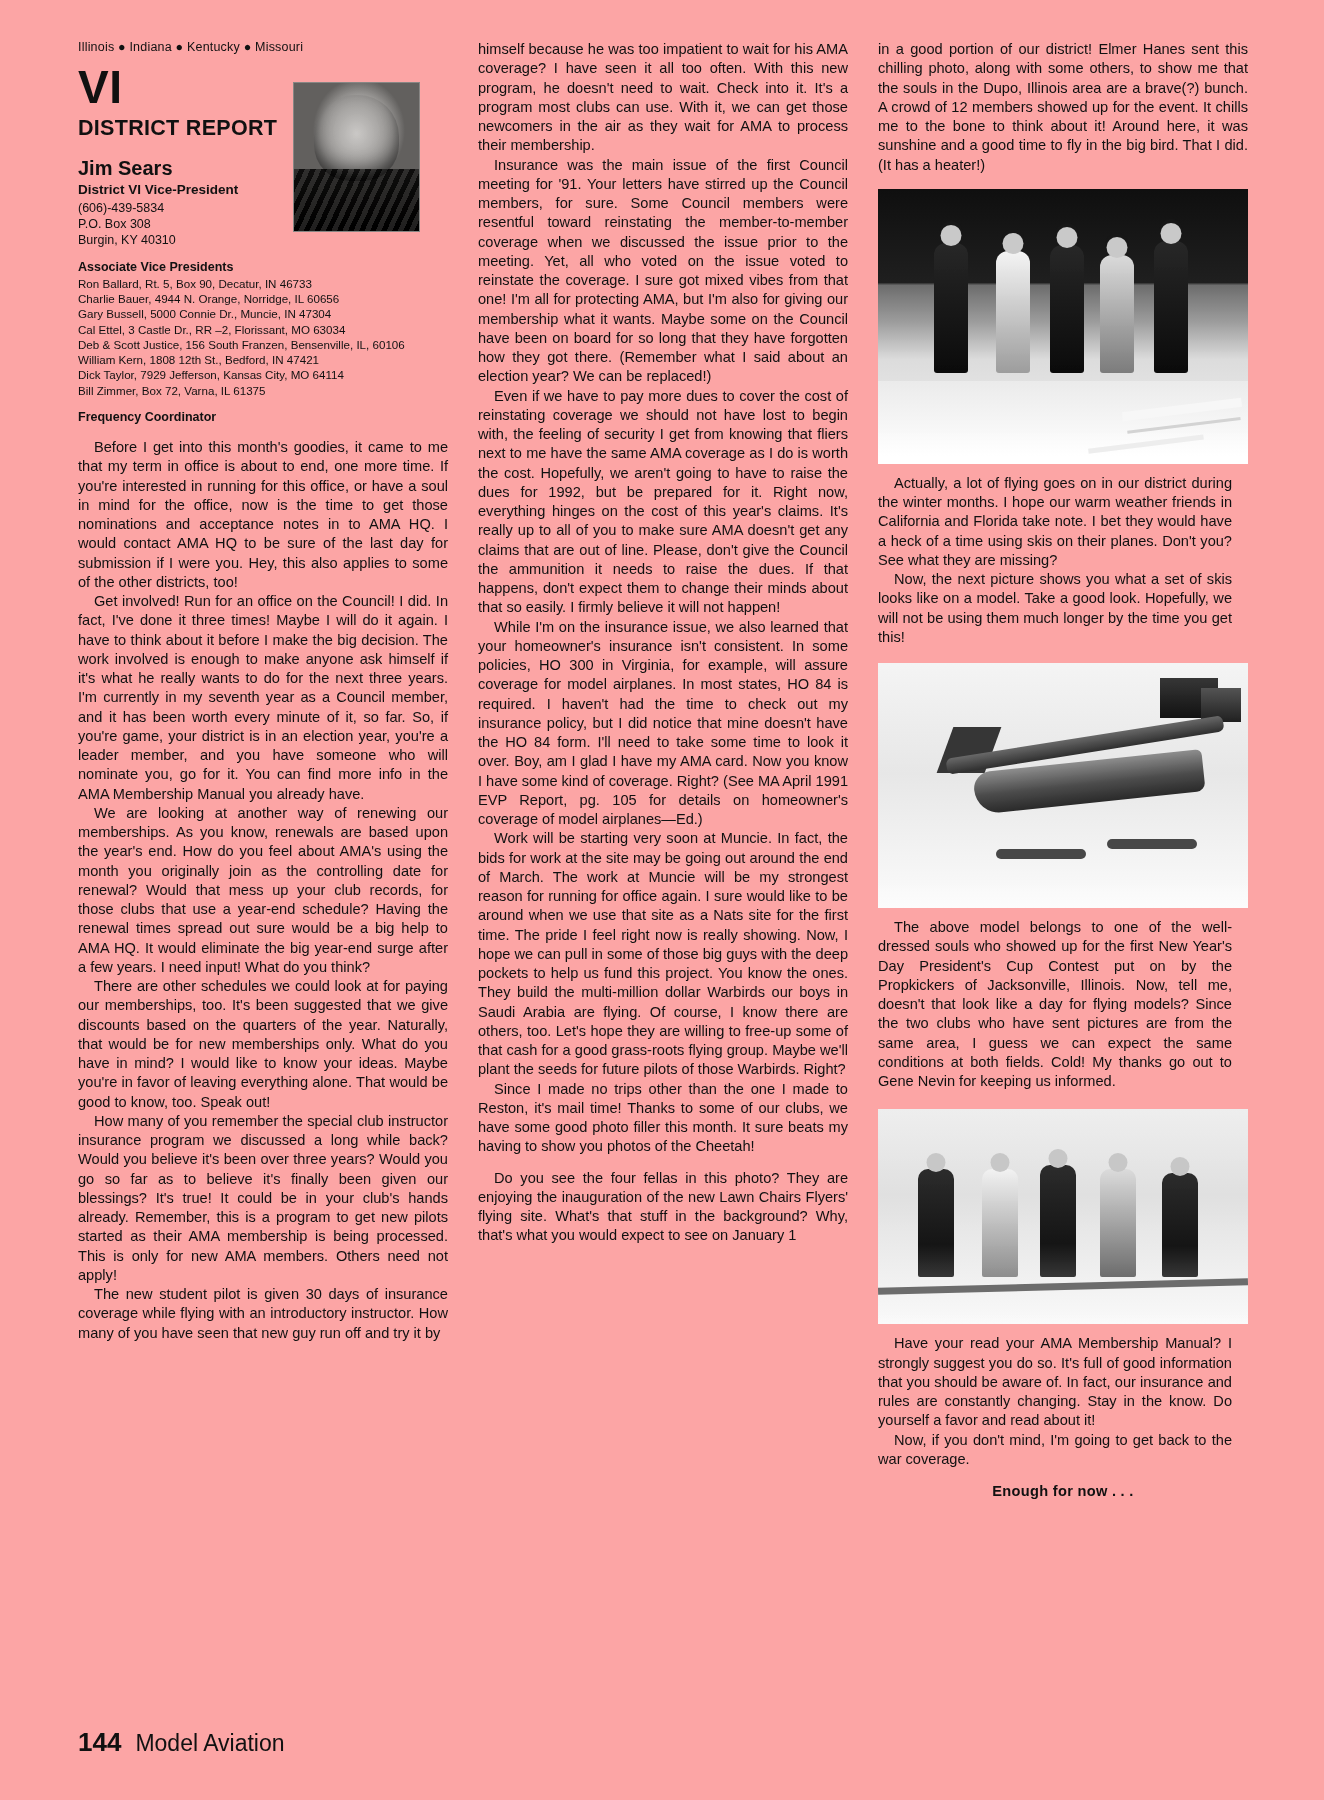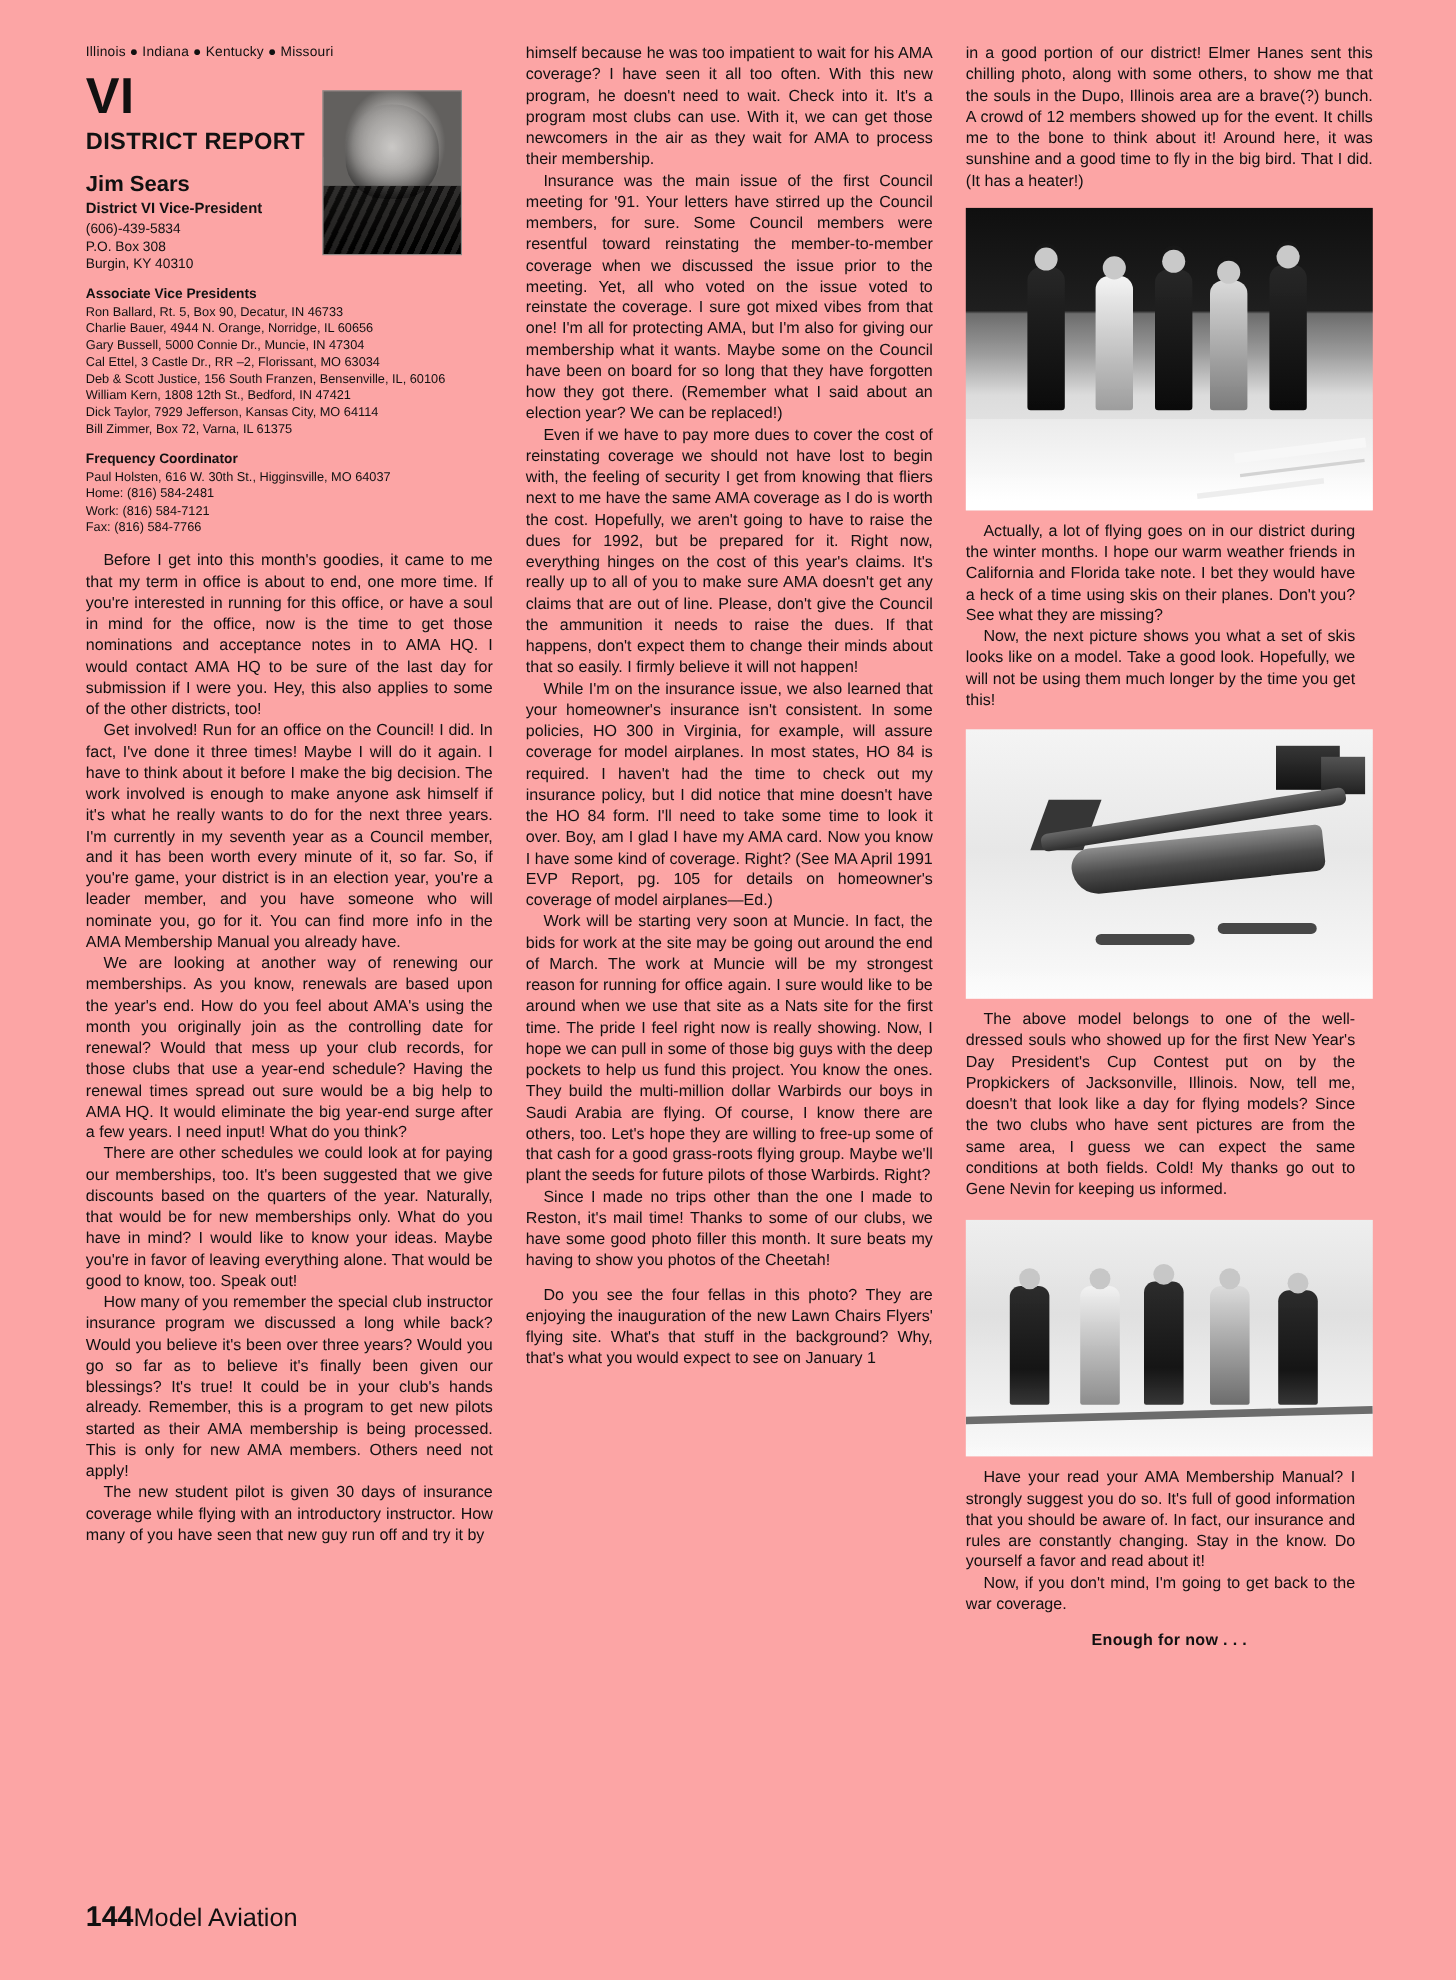--- a/index.html
+++ b/index.html
@@ -298,20 +298,21 @@
     background: #6d6d66;
     transform: rotate(-1.5deg);
   }
 
   .footer {
     position: absolute;
     left: 78px;
     bottom: 42px;
     display: flex;
     align-items: baseline;
+    gap: 14px;
   }
   .folio {
     font-size: 26px;
     font-weight: bold;
   }
   .magname {
     font-size: 23px;
   }
 </style>
 </head>
@@ -343,26 +344,20 @@
         <div>Charlie Bauer, 4944 N. Orange, Norridge, IL 60656</div>
         <div>Gary Bussell, 5000 Connie Dr., Muncie, IN 47304</div>
         <div>Cal Ettel, 3 Castle Dr., RR –2, Florissant, MO 63034</div>
         <div>Deb &amp; Scott Justice, 156 South Franzen, Bensenville, IL, 60106</div>
         <div>William Kern, 1808 12th St., Bedford, IN 47421</div>
         <div>Dick Taylor, 7929 Jefferson, Kansas City, MO 64114</div>
         <div>Bill Zimmer, Box 72, Varna, IL 61375</div>
       </div>
 
       <div class="subhead">Frequency Coordinator</div>
-      <div class="small-list">
-        <div>Paul Holsten, 616 W. 30th St., Higginsville, MO 64037</div>
-        <div>Home: (816) 584-2481</div>
-        <div>Work: (816) 584-7121</div>
-        <div>Fax: (816) 584-7766</div>
-      </div>
 
       <p class="body first">Before I get into this month's goodies, it came to me that my term in office is about to end, one more time. If you're interested in running for this office, or have a soul in mind for the office, now is the time to get those nominations and acceptance notes in to AMA HQ. I would contact AMA HQ to be sure of the last day for submission if I were you. Hey, this also applies to some of the other districts, too!</p>
       <p class="body">Get involved! Run for an office on the Council! I did. In fact, I've done it three times! Maybe I will do it again. I have to think about it before I make the big decision. The work involved is enough to make anyone ask himself if it's what he really wants to do for the next three years. I'm currently in my seventh year as a Council member, and it has been worth every minute of it, so far. So, if you're game, your district is in an election year, you're a leader member, and you have someone who will nominate you, go for it. You can find more info in the AMA Membership Manual you already have.</p>
       <p class="body">We are looking at another way of renewing our memberships. As you know, renewals are based upon the year's end. How do you feel about AMA's using the month you originally join as the controlling date for renewal? Would that mess up your club records, for those clubs that use a year-end schedule? Having the renewal times spread out sure would be a big help to AMA HQ. It would eliminate the big year-end surge after a few years. I need input! What do you think?</p>
       <p class="body">There are other schedules we could look at for paying our memberships, too. It's been suggested that we give discounts based on the quarters of the year. Naturally, that would be for new memberships only. What do you have in mind? I would like to know your ideas. Maybe you're in favor of leaving everything alone. That would be good to know, too. Speak out!</p>
       <p class="body">How many of you remember the special club instructor insurance program we discussed a long while back? Would you believe it's been over three years? Would you go so far as to believe it's finally been given our blessings? It's true! It could be in your club's hands already. Remember, this is a program to get new pilots started as their AMA membership is being processed. This is only for new AMA members. Others need not apply!</p>
       <p class="body">The new student pilot is given 30 days of insurance coverage while flying with an introductory instructor. How many of you have seen that new guy run off and try it by</p>
     </div>
 
     <div class="col col2">

